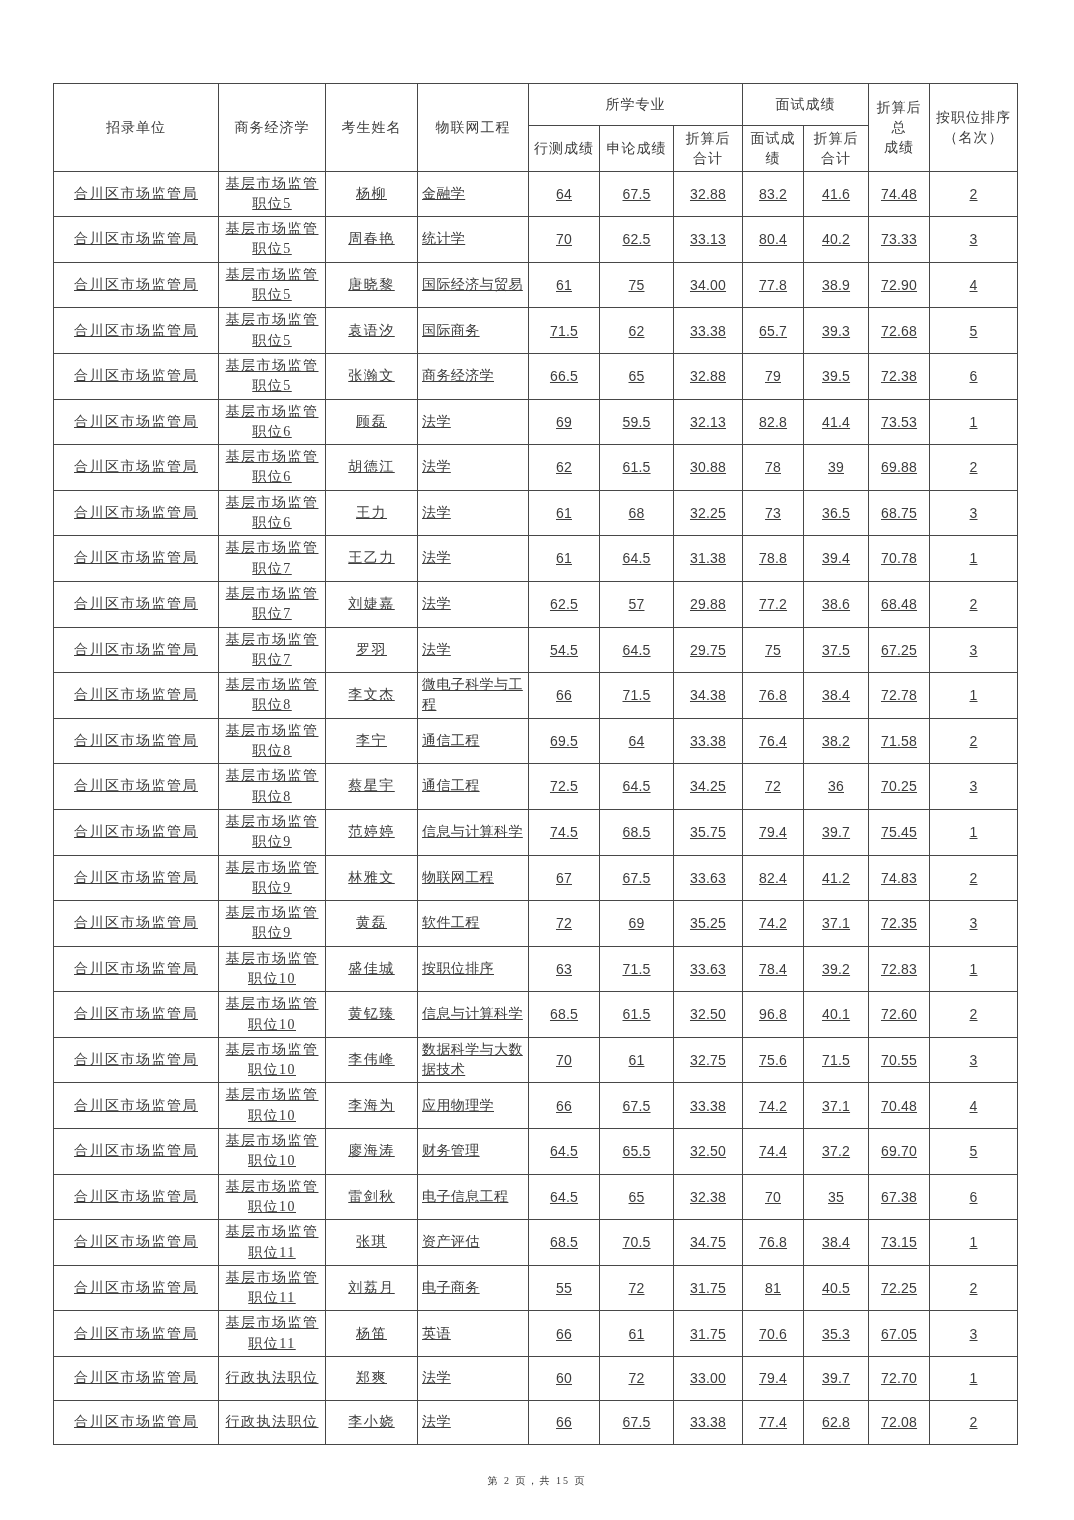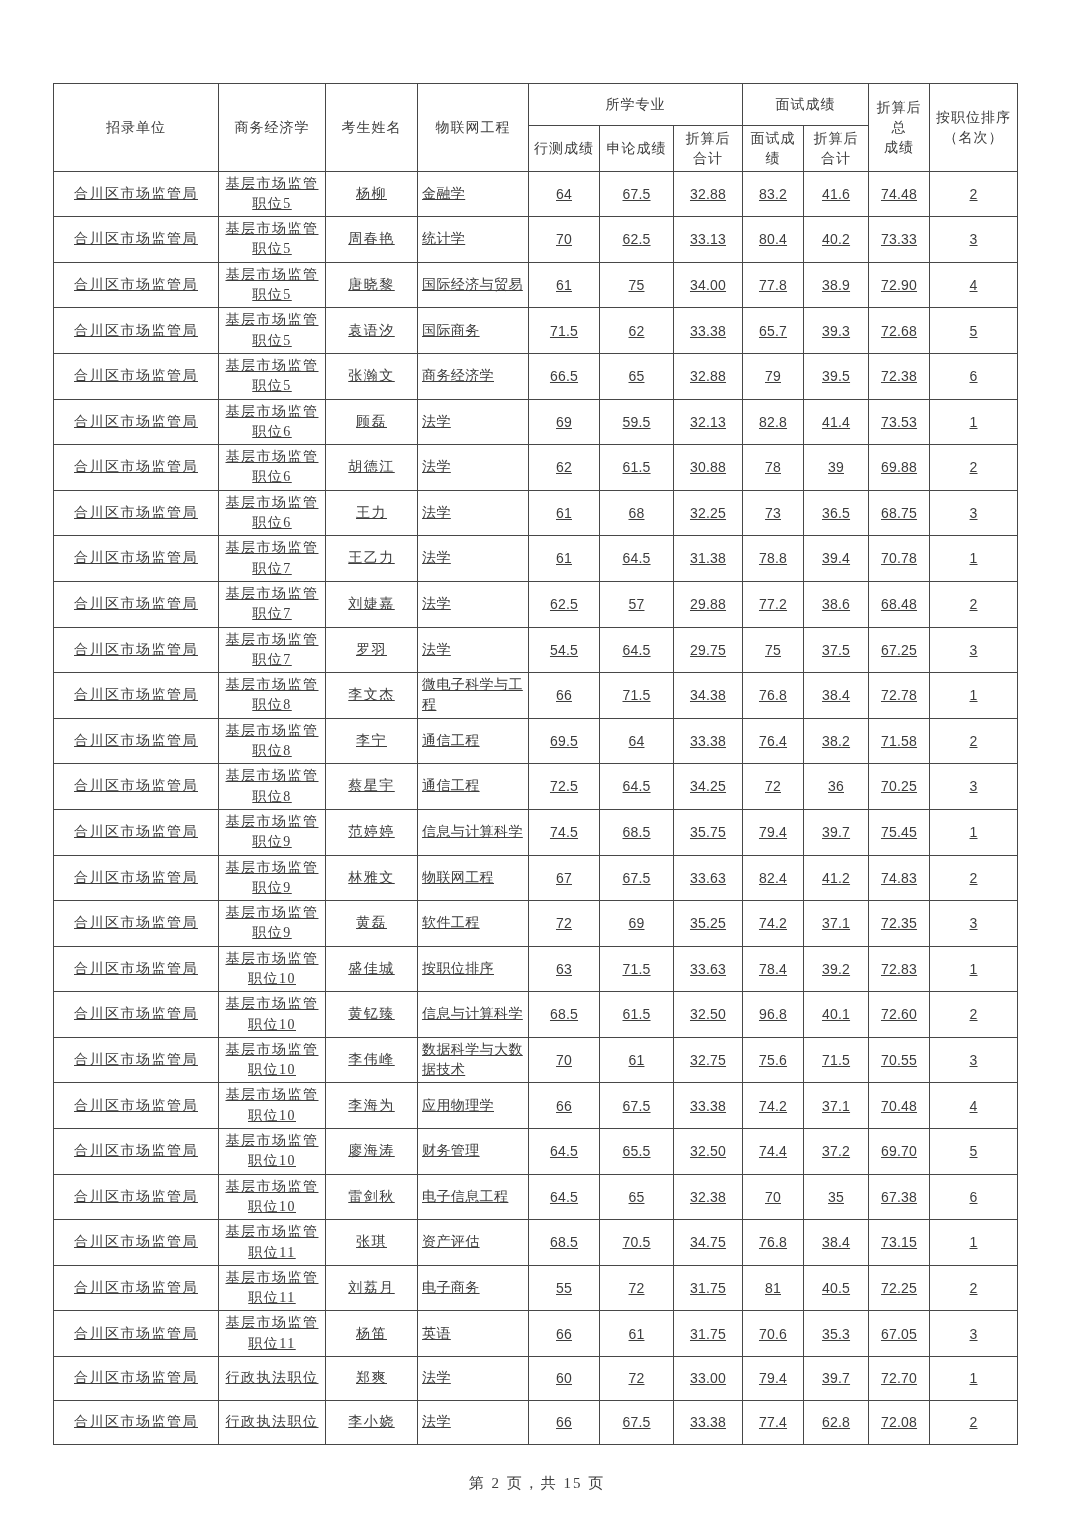--- a/index.html
+++ b/index.html
@@ -56,21 +56,21 @@
   td.c-num {
     font-family: "Liberation Sans", "DejaVu Sans", sans-serif;
     letter-spacing: 0.2px;
   }
   .page-footer {
     position: absolute;
     top: 1474px;
     left: 0;
     width: 100%;
     text-align: center;
-    font-size: 15px;
+    font-size: 10px;
     letter-spacing: 2px;
     color: var(--text-color);
   }
 </style>
 </head>
 <body>
 
 <table class="score-table">
   <colgroup>
     <col style="width:165px">

